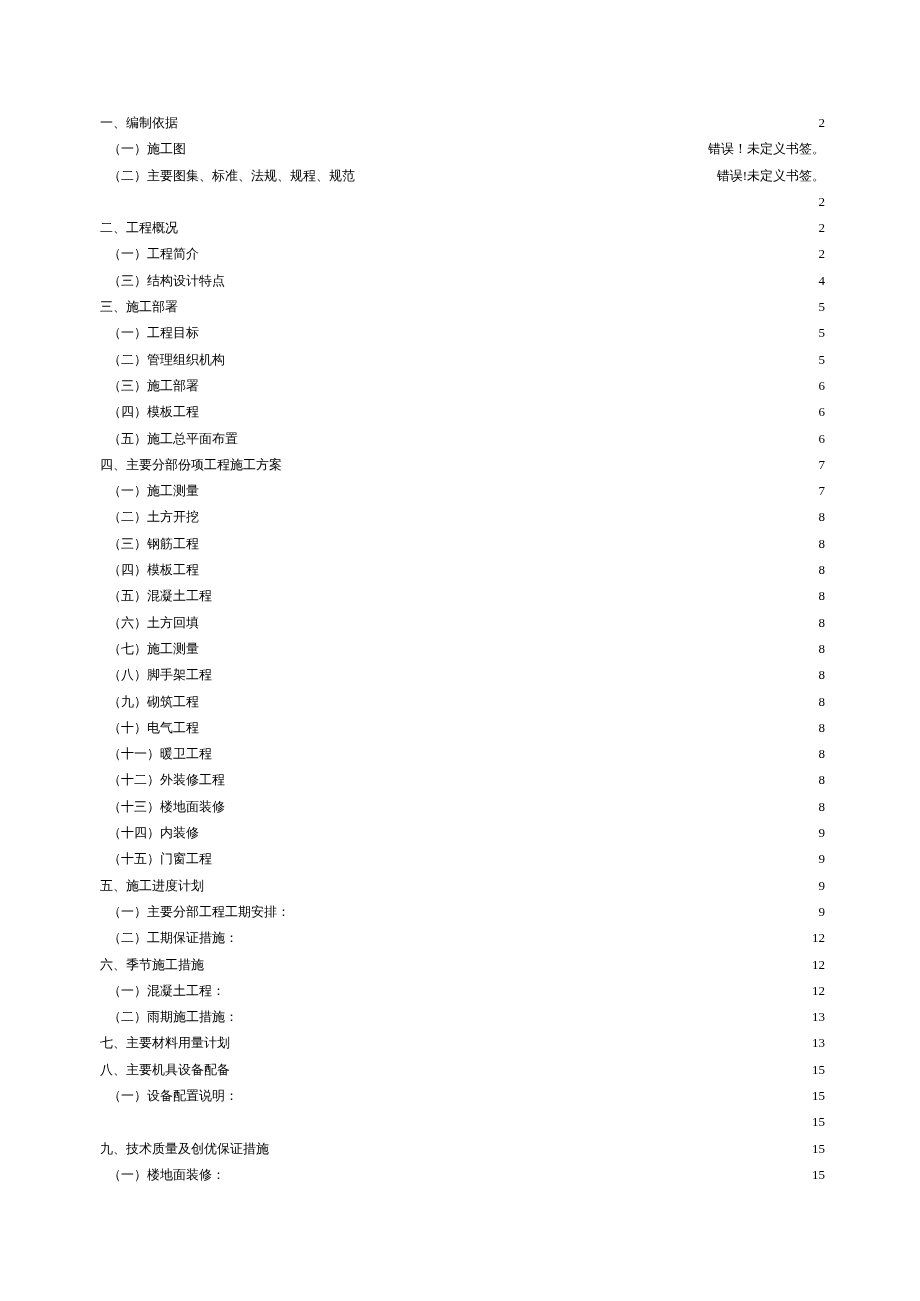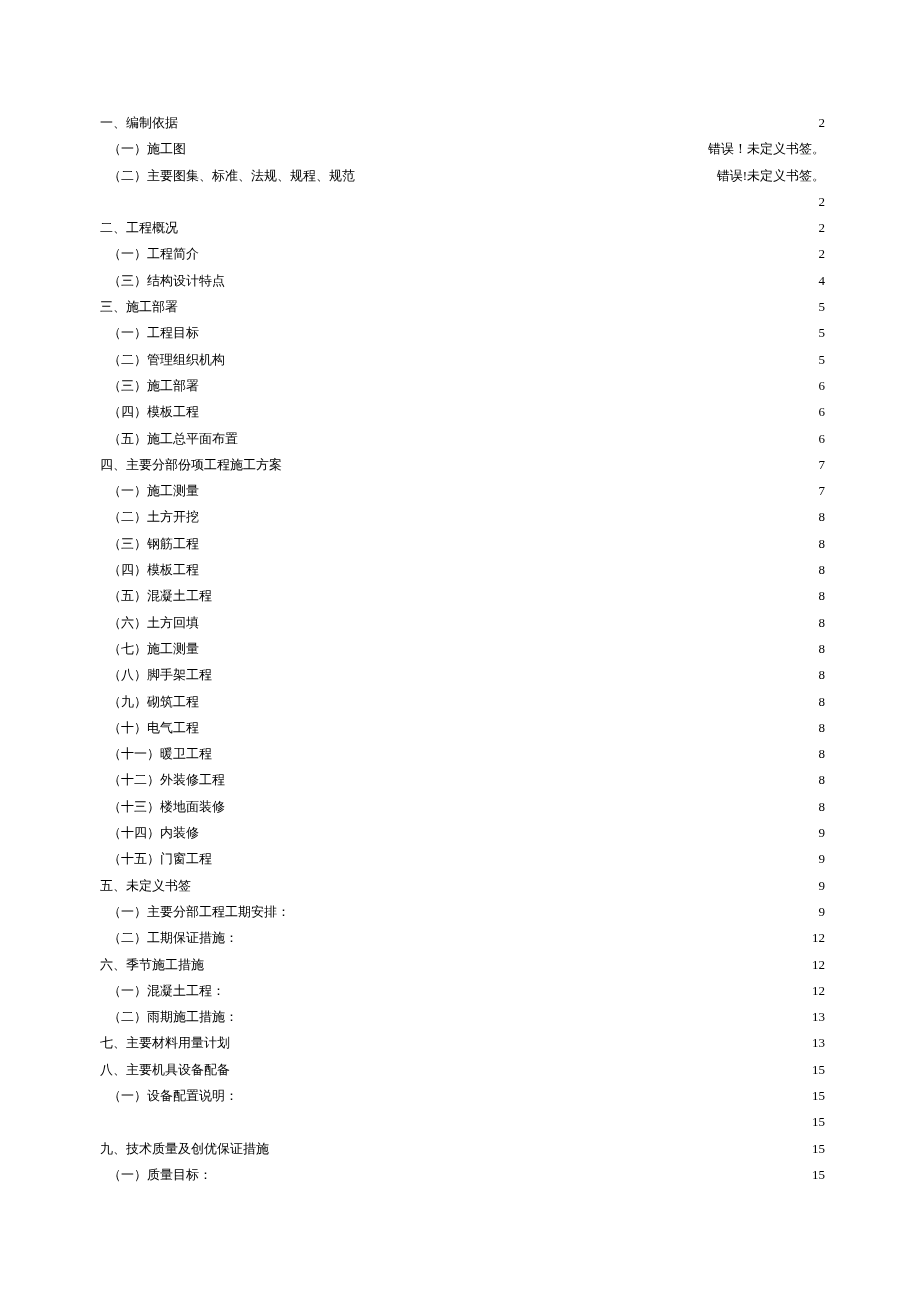--- a/index.html
+++ b/index.html
@@ -181,21 +181,21 @@
       <span class="toc-label">（十四）内装修</span>
       <span class="toc-dots"></span>
       <span class="toc-page">9</span>
     </div>
     <div class="toc-entry sub">
       <span class="toc-label">（十五）门窗工程</span>
       <span class="toc-dots"></span>
       <span class="toc-page">9</span>
     </div>
     <div class="toc-entry">
-      <span class="toc-label">五、未定义书签</span>
+      <span class="toc-label">五、施工进度计划</span>
       <span class="toc-dots"></span>
       <span class="toc-page">9</span>
     </div>
     <div class="toc-entry sub">
       <span class="toc-label">（一）主要分部工程工期安排：</span>
       <span class="toc-dots"></span>
       <span class="toc-page">9</span>
     </div>
     <div class="toc-entry sub">
       <span class="toc-label">（二）工期保证措施：</span>
@@ -235,17 +235,17 @@
     <div class="toc-entry sub">
       <span class="toc-dots"></span>
       <span class="toc-page">15</span>
     </div>
     <div class="toc-entry">
       <span class="toc-label">九、技术质量及创优保证措施</span>
       <span class="toc-dots"></span>
       <span class="toc-page">15</span>
     </div>
     <div class="toc-entry sub">
-      <span class="toc-label">（一）质量目标：</span>
+      <span class="toc-label">（一）楼地面装修：</span>
       <span class="toc-dots"></span>
       <span class="toc-page">15</span>
     </div>
   </div>
 
 </body></html>

